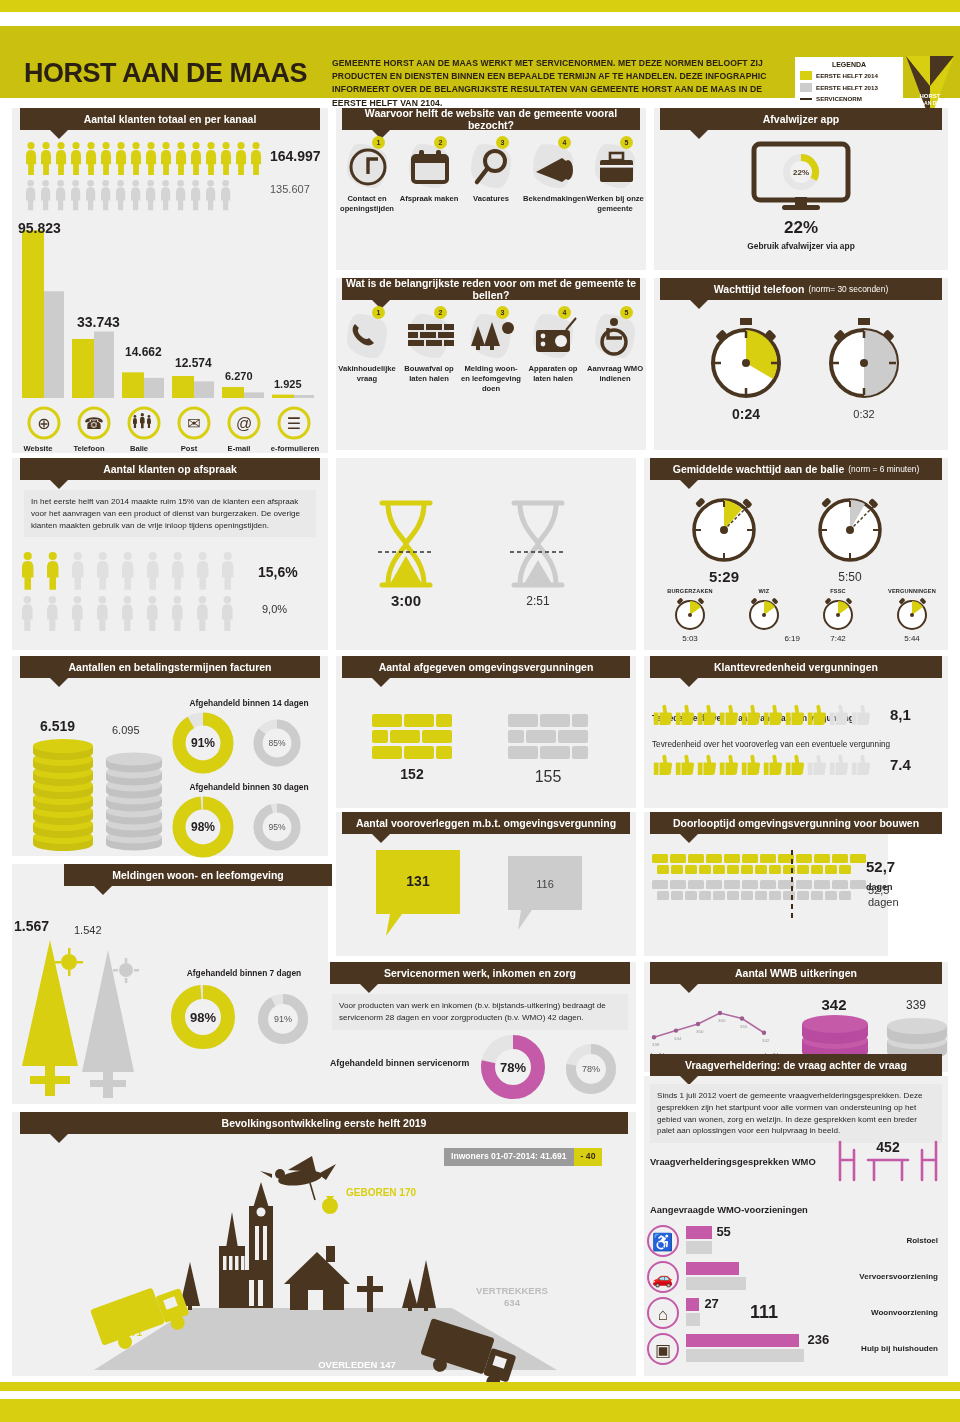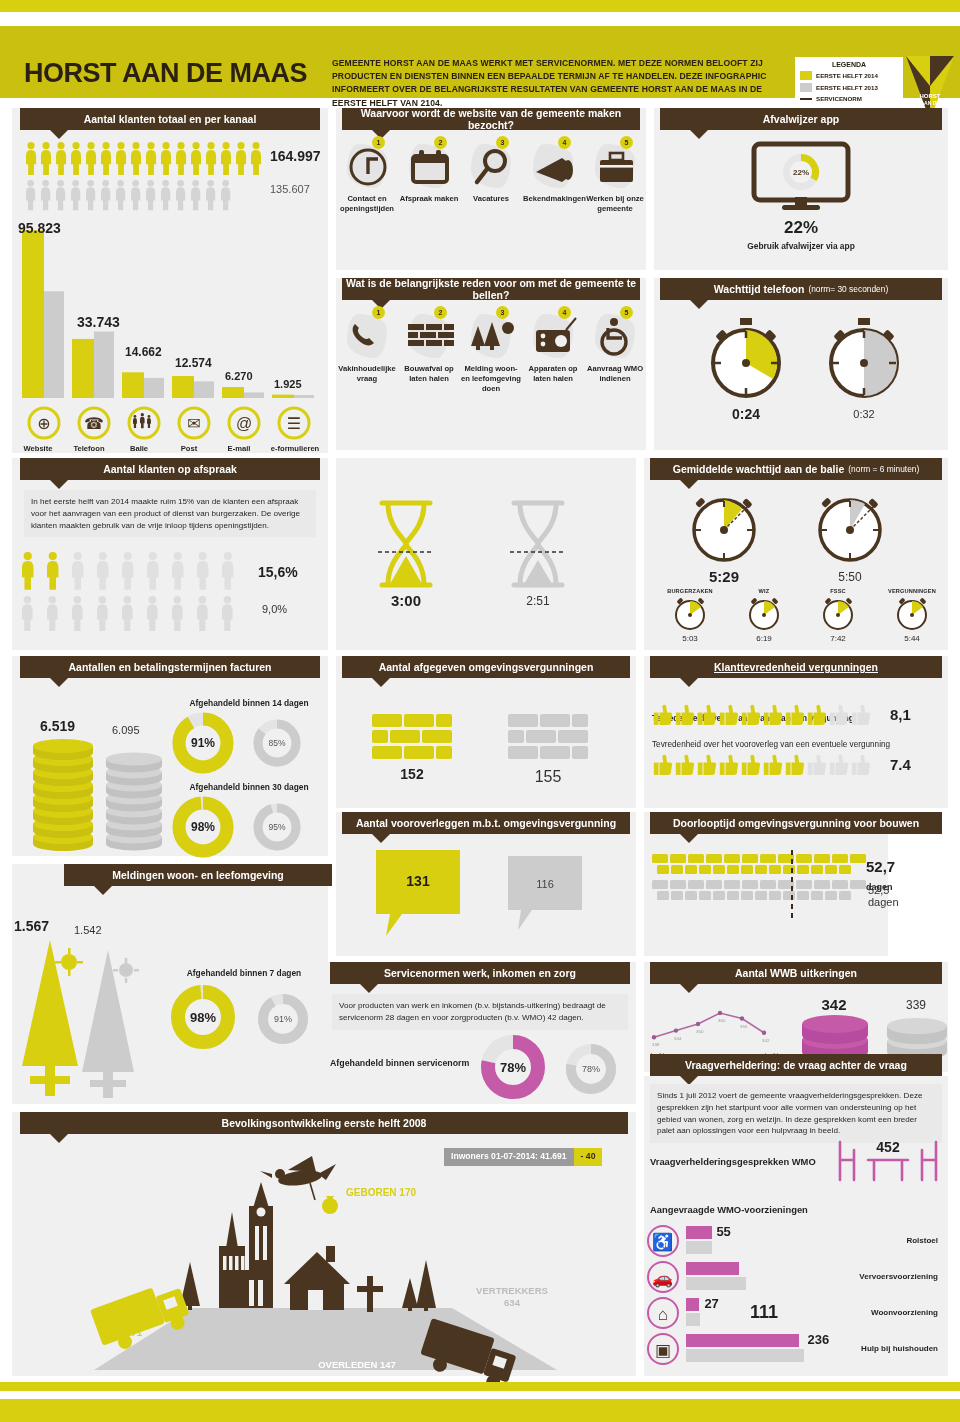--- a/index.html
+++ b/index.html
@@ -289,21 +289,21 @@
       <span class="lbl" style="width:50px;">Telefoon</span>
       <span class="lbl" style="width:50px;">Balie</span>
       <span class="lbl" style="width:50px;">Post</span>
       <span class="lbl" style="width:50px;">E-mail</span>
       <span class="lbl" style="width:62px;">e-formulieren</span>
     </div>
   </div>
 
   <div class="panel" style="left:336px; top:108px; width:310px; height:162px;">
     <div class="bar" style="left:6px; top:0; width:298px; height:22px;">
-      <span>Waarvoor wordt de website van de gemeente maken bezocht?</span>
+      <span>Waarvoor helft de website van de gemeente vooral bezocht?</span>
     </div>
     <div id="webItems" style="position:absolute; left:0; top:24px; width:310px; height:130px;">
         <div style="position: absolute; left: 0px; top: 0px; width: 62px; height: 130px;">
           <div class="blob" style="left: 11px; top: 12px; width: 40px; height: 44px;"></div>
           <svg width="52" height="46" style="position: absolute; left: 6px; top: 12px;">
             <circle cx="26" cy="23" r="17" fill="none" stroke="#4a3520" stroke-width="3"></circle>
             <path d="M26 30 L26 15 L36 15" fill="none" stroke="#4a3520" stroke-width="3.4"></path>
           </svg>
           <div class="rank" style="left: 36px; top: 4px;">1</div>
           <div class="lbl" style="position: absolute; left: 1px; top: 62px; width: 60px; line-height: 10px;">Contact en openingstijden</div>
@@ -630,21 +630,21 @@
         </svg>
         <div style="position: absolute; left: 6px; top: 46px; width: 72px; text-align: center; font-size: 8px;">5:03</div>
         <div style="position: absolute; left: 80px; top: 0px; width: 72px; text-align: center; font-size: 5.6px; font-weight: bold; letter-spacing: 0.2px;">WIZ</div>
         <svg width="72" height="36" style="position: absolute; left: 80px; top: 8px;">
           <circle cx="36" cy="19" r="14" fill="#fff" stroke="#4a3520" stroke-width="2"></circle>
           <path d="M36 19 L36 5 A14 14 0 0 1 47 11 Z" fill="#d8cf10"></path>
           <circle cx="36" cy="19" r="2" fill="#4a3520"></circle>
           <rect x="23" y="3" width="6" height="4" rx="1.5" fill="#4a3520" transform="rotate(-45 26 5)"></rect>
           <rect x="44" y="3" width="6" height="4" rx="1.5" fill="#4a3520" transform="rotate(45 47 5)"></rect>
         </svg>
-        <div style="position: absolute; left: 80px; top: 46px; width: 72px; text-align: center; font-size: 8px;">6:19</div>
+        <div style="position: absolute; left: 80px; top: 46px; width: 72px; text-align: right; font-size: 8px;">6:19</div>
         <div style="position: absolute; left: 154px; top: 0px; width: 72px; text-align: center; font-size: 5.6px; font-weight: bold; letter-spacing: 0.2px;">FSSC</div>
         <svg width="72" height="36" style="position: absolute; left: 154px; top: 8px;">
           <circle cx="36" cy="19" r="14" fill="#fff" stroke="#4a3520" stroke-width="2"></circle>
           <path d="M36 19 L36 5 A14 14 0 0 1 47 11 Z" fill="#d8cf10"></path>
           <circle cx="36" cy="19" r="2" fill="#4a3520"></circle>
           <rect x="23" y="3" width="6" height="4" rx="1.5" fill="#4a3520" transform="rotate(-45 26 5)"></rect>
           <rect x="44" y="3" width="6" height="4" rx="1.5" fill="#4a3520" transform="rotate(45 47 5)"></rect>
         </svg>
         <div style="position: absolute; left: 154px; top: 46px; width: 72px; text-align: center; font-size: 8px;">7:42</div>
         <div style="position: absolute; left: 228px; top: 0px; width: 72px; text-align: center; font-size: 5.6px; font-weight: bold; letter-spacing: 0.2px;">VERGUNNINGEN</div>
@@ -786,21 +786,21 @@
       <path d="M0 0 H84 V64 H26 L10 86 L14 64 H0 Z" fill="#d8cf10"></path>
       <text x="42" y="36" font-size="14" font-weight="bold" text-anchor="middle" fill="#231f20" font-family="Liberation Sans,sans-serif">131</text>
     </svg>
     <svg style="position:absolute; left:172px; top:44px;" width="84" height="80">
       <path d="M0 0 H74 V54 H24 L10 74 L13 54 H0 Z" fill="#cccccc"></path>
       <text x="37" y="32" font-size="11" text-anchor="middle" fill="#444" font-family="Liberation Sans,sans-serif">116</text>
     </svg>
   </div>
 
   <div class="panel" style="left:644px; top:656px; width:304px; height:152px;">
-    <div class="bar" style="left:6px; top:0; width:292px; height:22px;text-decoration:underline;">
+    <div class="bar" style="left:6px; top:0; width:292px; height:22px;">
       <span>Klanttevredenheid vergunningen</span>
     </div>
     <div style="position:absolute; left:8px; top:34px; font-size:8.2px; font-weight:bold;margin-top:24px;">Tevredenheid over de aanvraag van een vergunning</div>
     <svg style="position:absolute; left:6px; top:48px;" width="222" height="24">
         <g id="thumbs0">
           <g transform="translate(0,0) scale(0.95)" fill="#d8cf10">
             <path d="M4 9 L4 22 L9 22 L9 9 Z"></path>
             <path d="M10 9 L14 9 L13 3 C13 1 16 0 17 2 L18 9 L21 9 C23 9 24 11 23 12 L22 20 C21.6 22 20 22 19 22 L10 22 Z"></path>
           </g>
           <g transform="translate(22,0) scale(0.95)" fill="#d8cf10">
@@ -1107,21 +1107,21 @@
         </svg>
         <div style="position: absolute; left: 60px; top: 110px; width: 113.28px; height: 13px; background: rgb(196, 90, 168);"></div>
         <div style="position: absolute; left: 60px; top: 125px; width: 117.6px; height: 13px; background: rgb(210, 210, 210);"></div>
         <div style="position: absolute; left: 181.6px; top: 108px; font-size: 13px; font-weight: bold;">236</div>
         <div style="position: absolute; right: 10px; top: 120px; font-size: 8px; font-weight: bold; text-align: right;">Hulp bij huishouden</div>
       </div>
   </div>
 
   <div class="panel" style="left:12px; top:1112px; width:624px; height:264px;">
     <div class="bar" style="left:8px; top:0; width:608px; height:22px;">
-      <span>Bevolkingsontwikkeling eerste helft 2008</span>
+      <span>Bevolkingsontwikkeling eerste helft 2019</span>
     </div>
 
     <div style="position:absolute; left:432px; top:36px; height:18px; display:flex; align-items:stretch;">
       <div style="background:#9b9b9b; color:#fff; font-size:8.6px; font-weight:bold; padding:3px 7px;">Inwoners 01-07-2014:  41.691</div>
       <div style="background:#d8cf10; color:#3b2a17; font-size:8.6px; font-weight:bold; padding:3px 7px;">- 40</div>
     </div>
 
     <svg style="position:absolute; left:0px; top:28px;" width="624" height="236">
 
       <polygon points="82,230 180,168 440,168 545,230" fill="#cccccc"></polygon>

